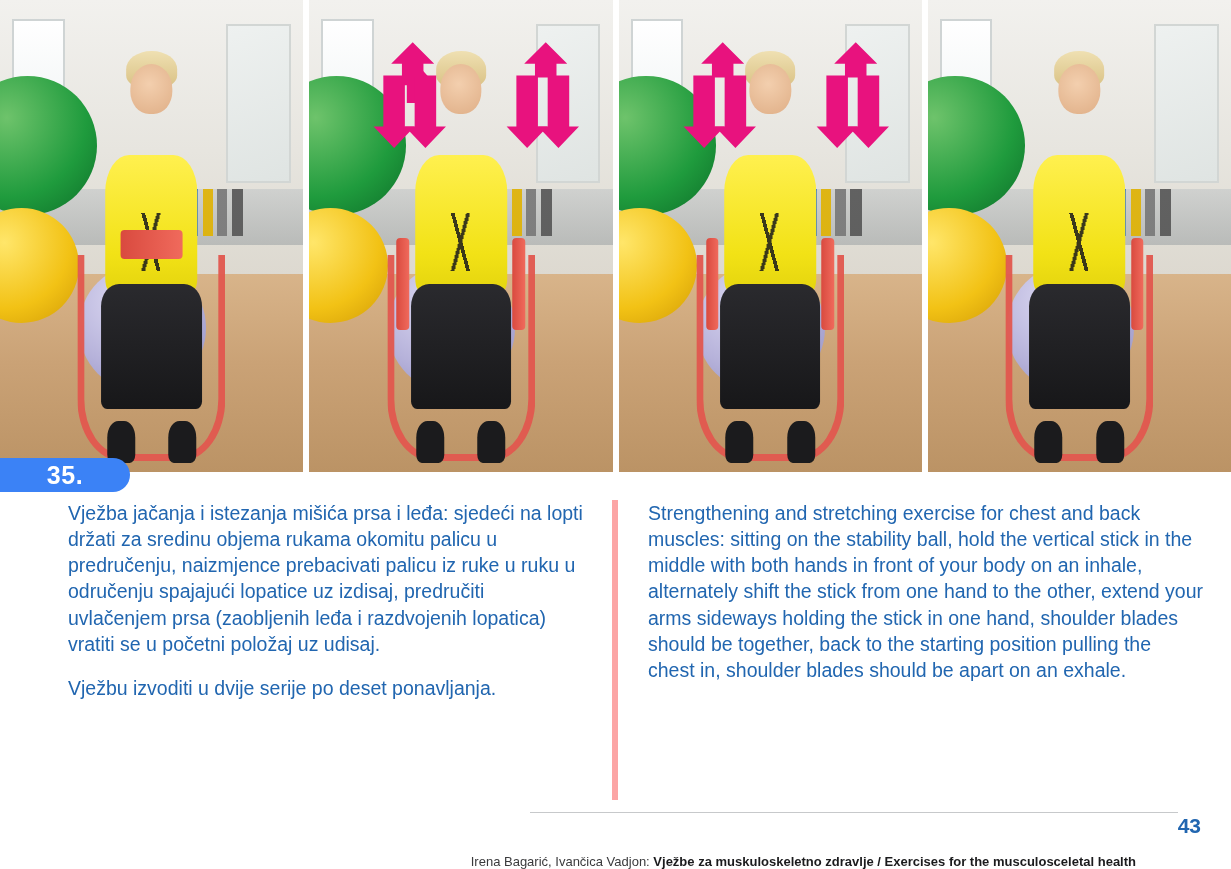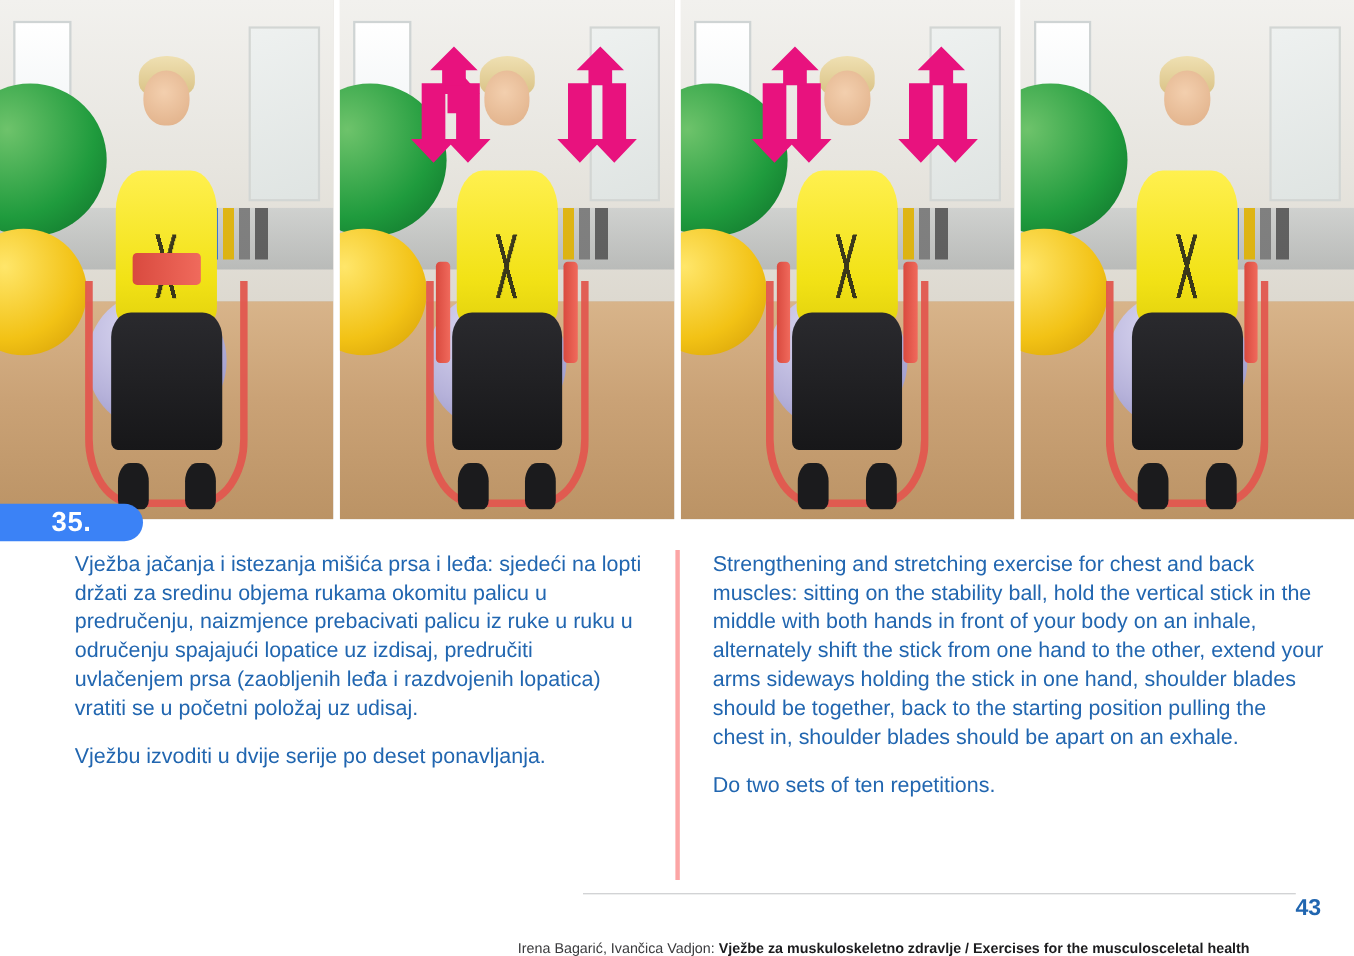--- a/index.html
+++ b/index.html
@@ -173,21 +173,21 @@
     height: 300px;
     display: flex;
   }
   .col {
     box-sizing: border-box;
     padding: 0 28px 0 68px;
     color: #2166b0;
     font-size: 19.5px;
     line-height: 1.34;
   }
-  .col.left { width: 618px; border-right: 4px solid #fca5a5; }
+  .col.left { width: 618px; border-right: 6px solid #fca5a5; }
   .col.right { width: 613px; padding-left: 30px; }
   .col p { margin: 0 0 15px 0; }
   .col .lead { margin-bottom: 18px; }
 
   
   .footer {
     position: absolute;
     left: 0;
     top: 812px;
     width: 1231px;
@@ -348,21 +348,20 @@
 
 <div class="number-tab">35.</div>
 
 <div class="content">
   <div class="col left">
     <p class="lead">Vježba jačanja i istezanja mišića prsa i leđa: sjedeći na lopti držati za sredinu objema rukama okomitu palicu u predručenju, naizmjence prebacivati palicu iz ruke u ruku u odručenju spajajući lopatice uz izdisaj, predručiti uvlačenjem prsa (zaobljenih leđa i razdvojenih lopatica) vratiti se u početni položaj uz udisaj.</p>
     <p>Vježbu izvoditi u dvije serije po deset ponavljanja.</p>
   </div>
   <div class="col right">
     <p class="lead">Strengthening and stretching exercise for chest and back muscles: sitting on the stability ball, hold the vertical stick in the middle with both hands in front of your body on an inhale, alternately shift the stick from one hand to the other, extend your arms sideways holding the stick in one hand, shoulder blades should be together, back to the starting position pulling the chest in, shoulder blades should be apart on an exhale.</p>
-    <p>Do two sets of ten repetitions.</p>
   </div>
 </div>
 
 <div class="footer">
   <div class="footer-rule"></div>
   <div class="footer-text">
     <span>Irena Bagarić, Ivančica Vadjon:</span>
     <b>Vježbe za muskuloskeletno zdravlje / Exercises for the musculosceletal health</b>
   </div>
   <div class="page-number">43</div>

